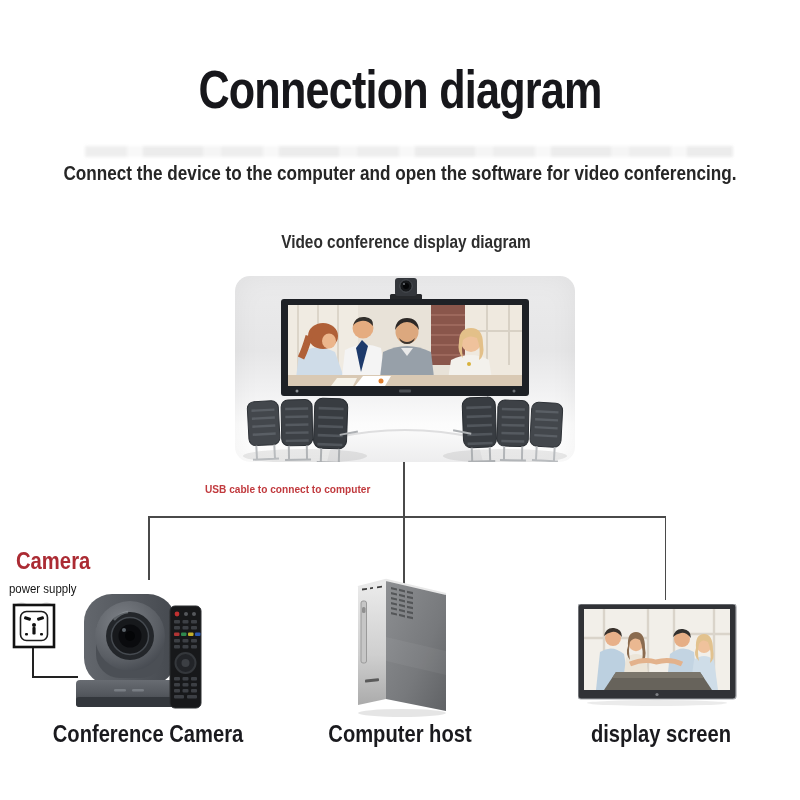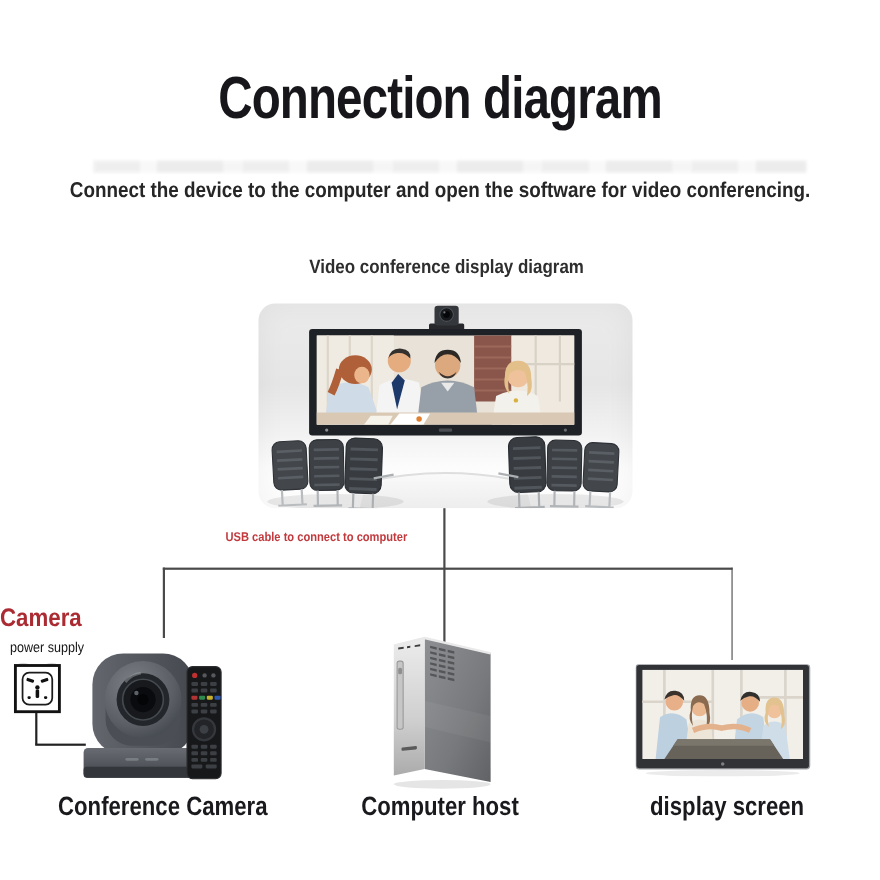--- a/index.html
+++ b/index.html
@@ -36,21 +36,21 @@
     box-shadow:inset 0 0 28px rgba(0,0,0,.05);
   }
 
   
   .line{background:#4a4a4a;}
   .usb-note{
     left:205px;top:483px;font-size:11.5px;font-weight:bold;color:#c13a3e;white-space:nowrap;
   }
 
   
-  .power-title{left:0;top:548px;font-size:23px;font-weight:bold;color:#ab2b33;}
+  .power-title{left:16px;top:548px;font-size:23px;font-weight:bold;color:#ab2b33;}
   .power-sub{left:9px;top:581px;font-size:13px;font-weight:normal;color:#151515;}
 
   
   .dev-label{
     font-size:24px;font-weight:bold;color:#1a1a1e;white-space:nowrap;
     transform:translateX(-50%) scaleX(0.84);transform-origin:center;
   }
 </style>
 </head>
 <body>

